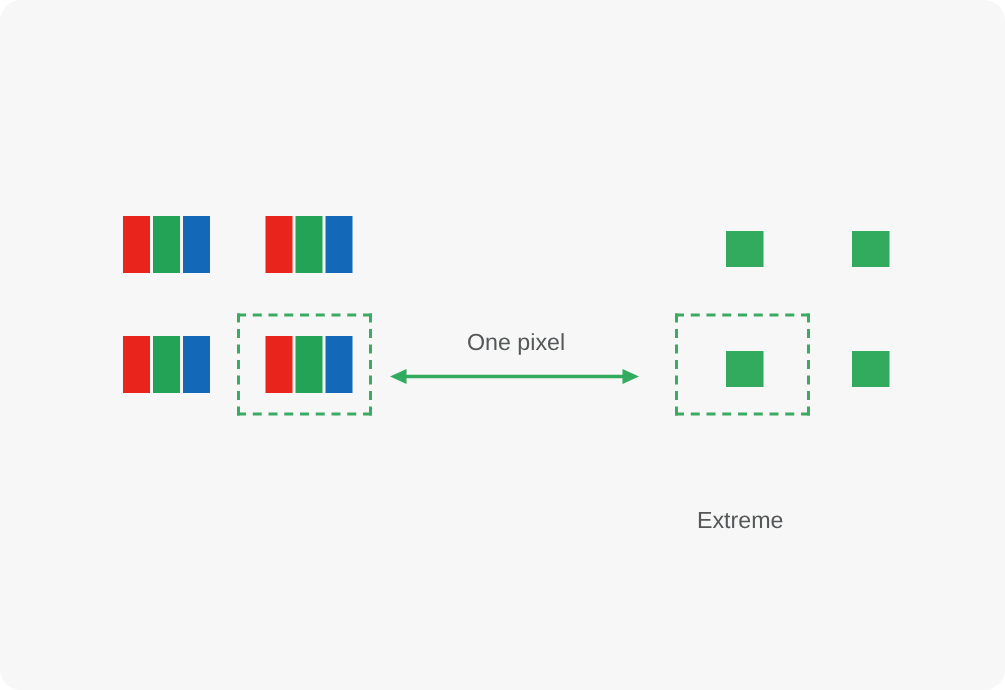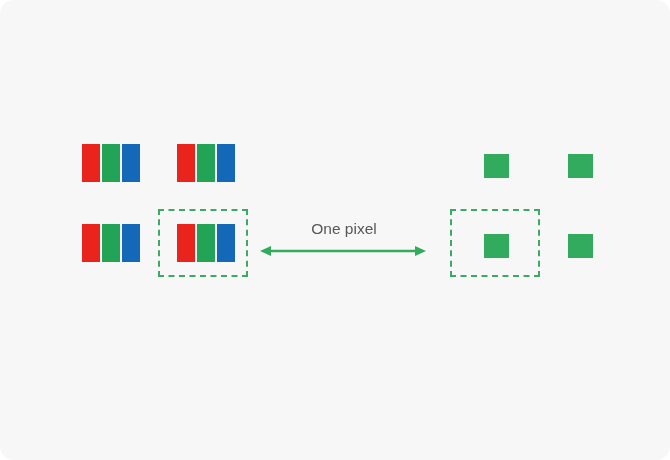--- a/index.html
+++ b/index.html
@@ -121,15 +121,16 @@
 
   <div class="sq" style="left:484px; top:154px;"></div>
   <div class="sq" style="left:568px; top:154px;"></div>
 
   <div class="dash-box" style="left:450px; top:209px; width:90px; height:68px;"></div>
 
   <div class="sq" style="left:484px; top:234px;"></div>
   <div class="sq" style="left:568px; top:234px;"></div>
 
   <div class="label label-extreme">
+    <div>Extreme</div>
   </div>
 
 </div>
 
 </body></html>

